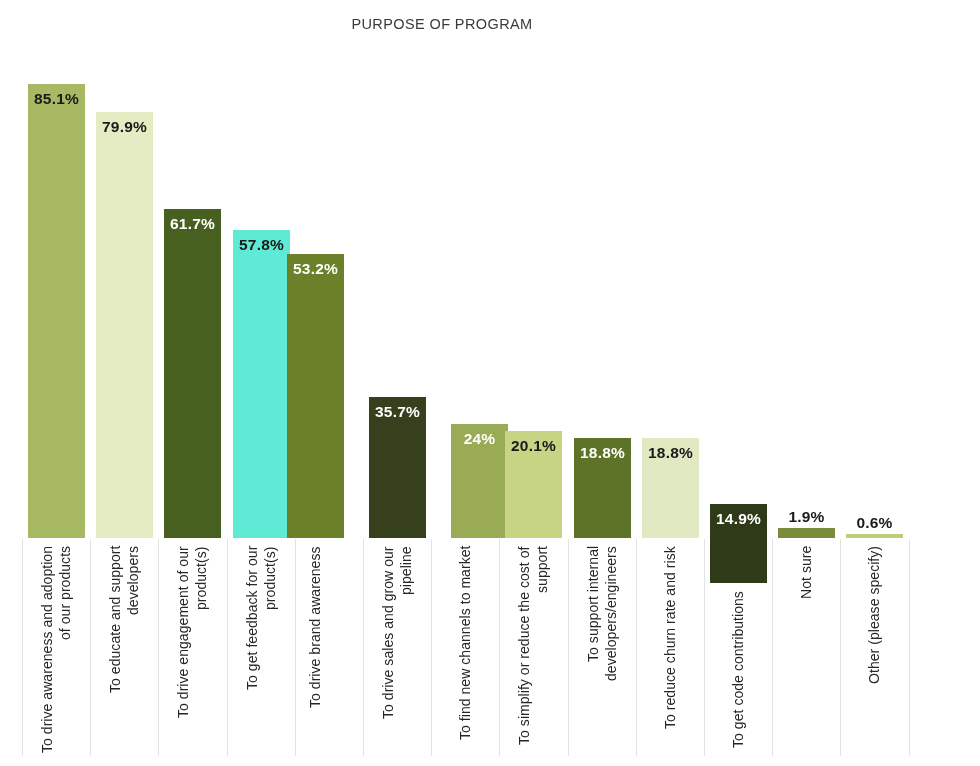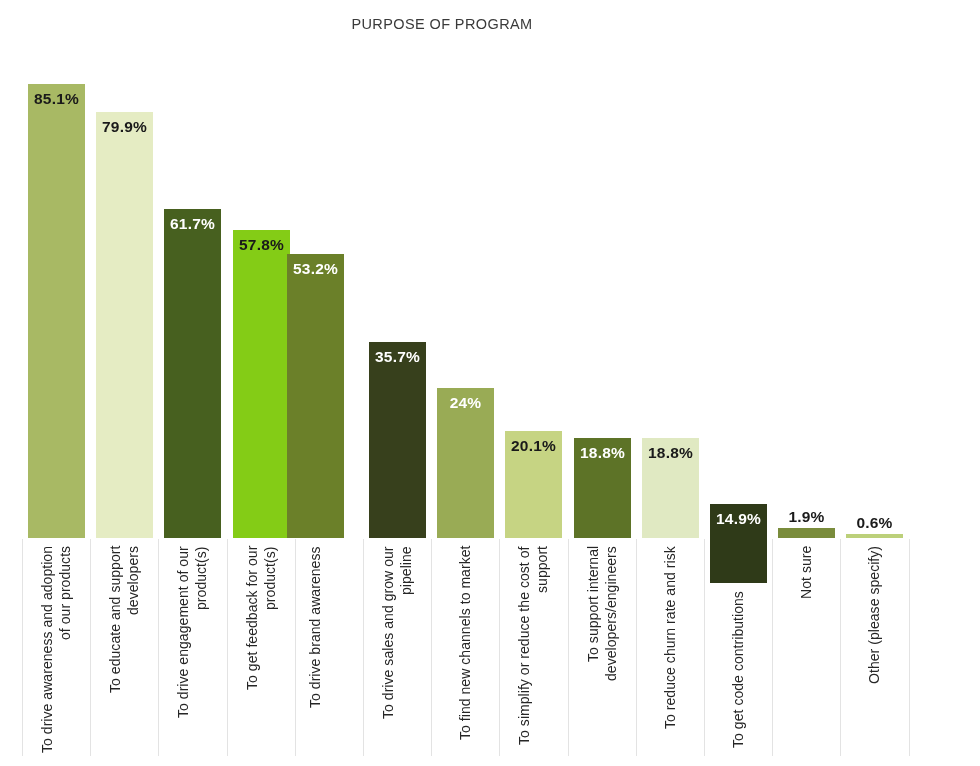--- a/index.html
+++ b/index.html
@@ -142,47 +142,47 @@
       <div class="bar-col" style="left: 164px; width: 57px;">
         <div class="bar" style="height: 329.17px; background: rgb(71, 96, 31);">
           <div class="bar-value inside v-light">61.7%</div>
         </div>
         <div class="cat-label">
           <span class="cat-label-inner">To drive engagement of our
 product(s)</span>
         </div>
       </div>
       <div class="bar-col" style="left: 233px; width: 57px;">
-        <div class="bar" style="height: 308.363px; background: #84cc16; padding-left: 22px;">
+        <div class="bar" style="height: 308.363px; background: #5eead4; padding-left: 22px;">
           <div class="bar-value inside v-dark">57.8%</div>
         </div>
         <div class="cat-label">
           <span class="cat-label-inner">To get feedback for our
 product(s)</span>
         </div>
       </div>
       <div class="bar-col" style="left: 287px; width: 57px;">
         <div class="bar" style="height: 283.822px; background: rgb(107, 128, 41);">
           <div class="bar-value inside v-light">53.2%</div>
         </div>
         <div class="cat-label">
           <span class="cat-label-inner">To drive brand awareness</span>
         </div>
       </div>
       <div class="bar-col" style="left: 369px; width: 57px;">
-        <div class="bar" style="height: 196px; background: rgb(55, 64, 28);">
+        <div class="bar" style="height: 141px; background: rgb(55, 64, 28);">
           <div class="bar-value inside v-light">35.7%</div>
         </div>
         <div class="cat-label">
           <span class="cat-label-inner">To drive sales and grow our
 pipeline</span>
         </div>
       </div>
       <div class="bar-col" style="left: 437px; width: 57px;">
-        <div class="bar" style="height: 150px; background: rgb(153, 171, 85);">
+        <div class="bar" style="height: 114px; background: rgb(153, 171, 85); margin-left: 14px;">
           <div class="bar-value inside v-light">24%</div>
         </div>
         <div class="cat-label">
           <span class="cat-label-inner">To find new channels to market</span>
         </div>
       </div>
       <div class="bar-col" style="left: 505px; width: 57px;">
         <div class="bar" style="height: 107.234px; background: rgb(198, 212, 131);">
           <div class="bar-value inside v-dark">20.1%</div>
         </div>

